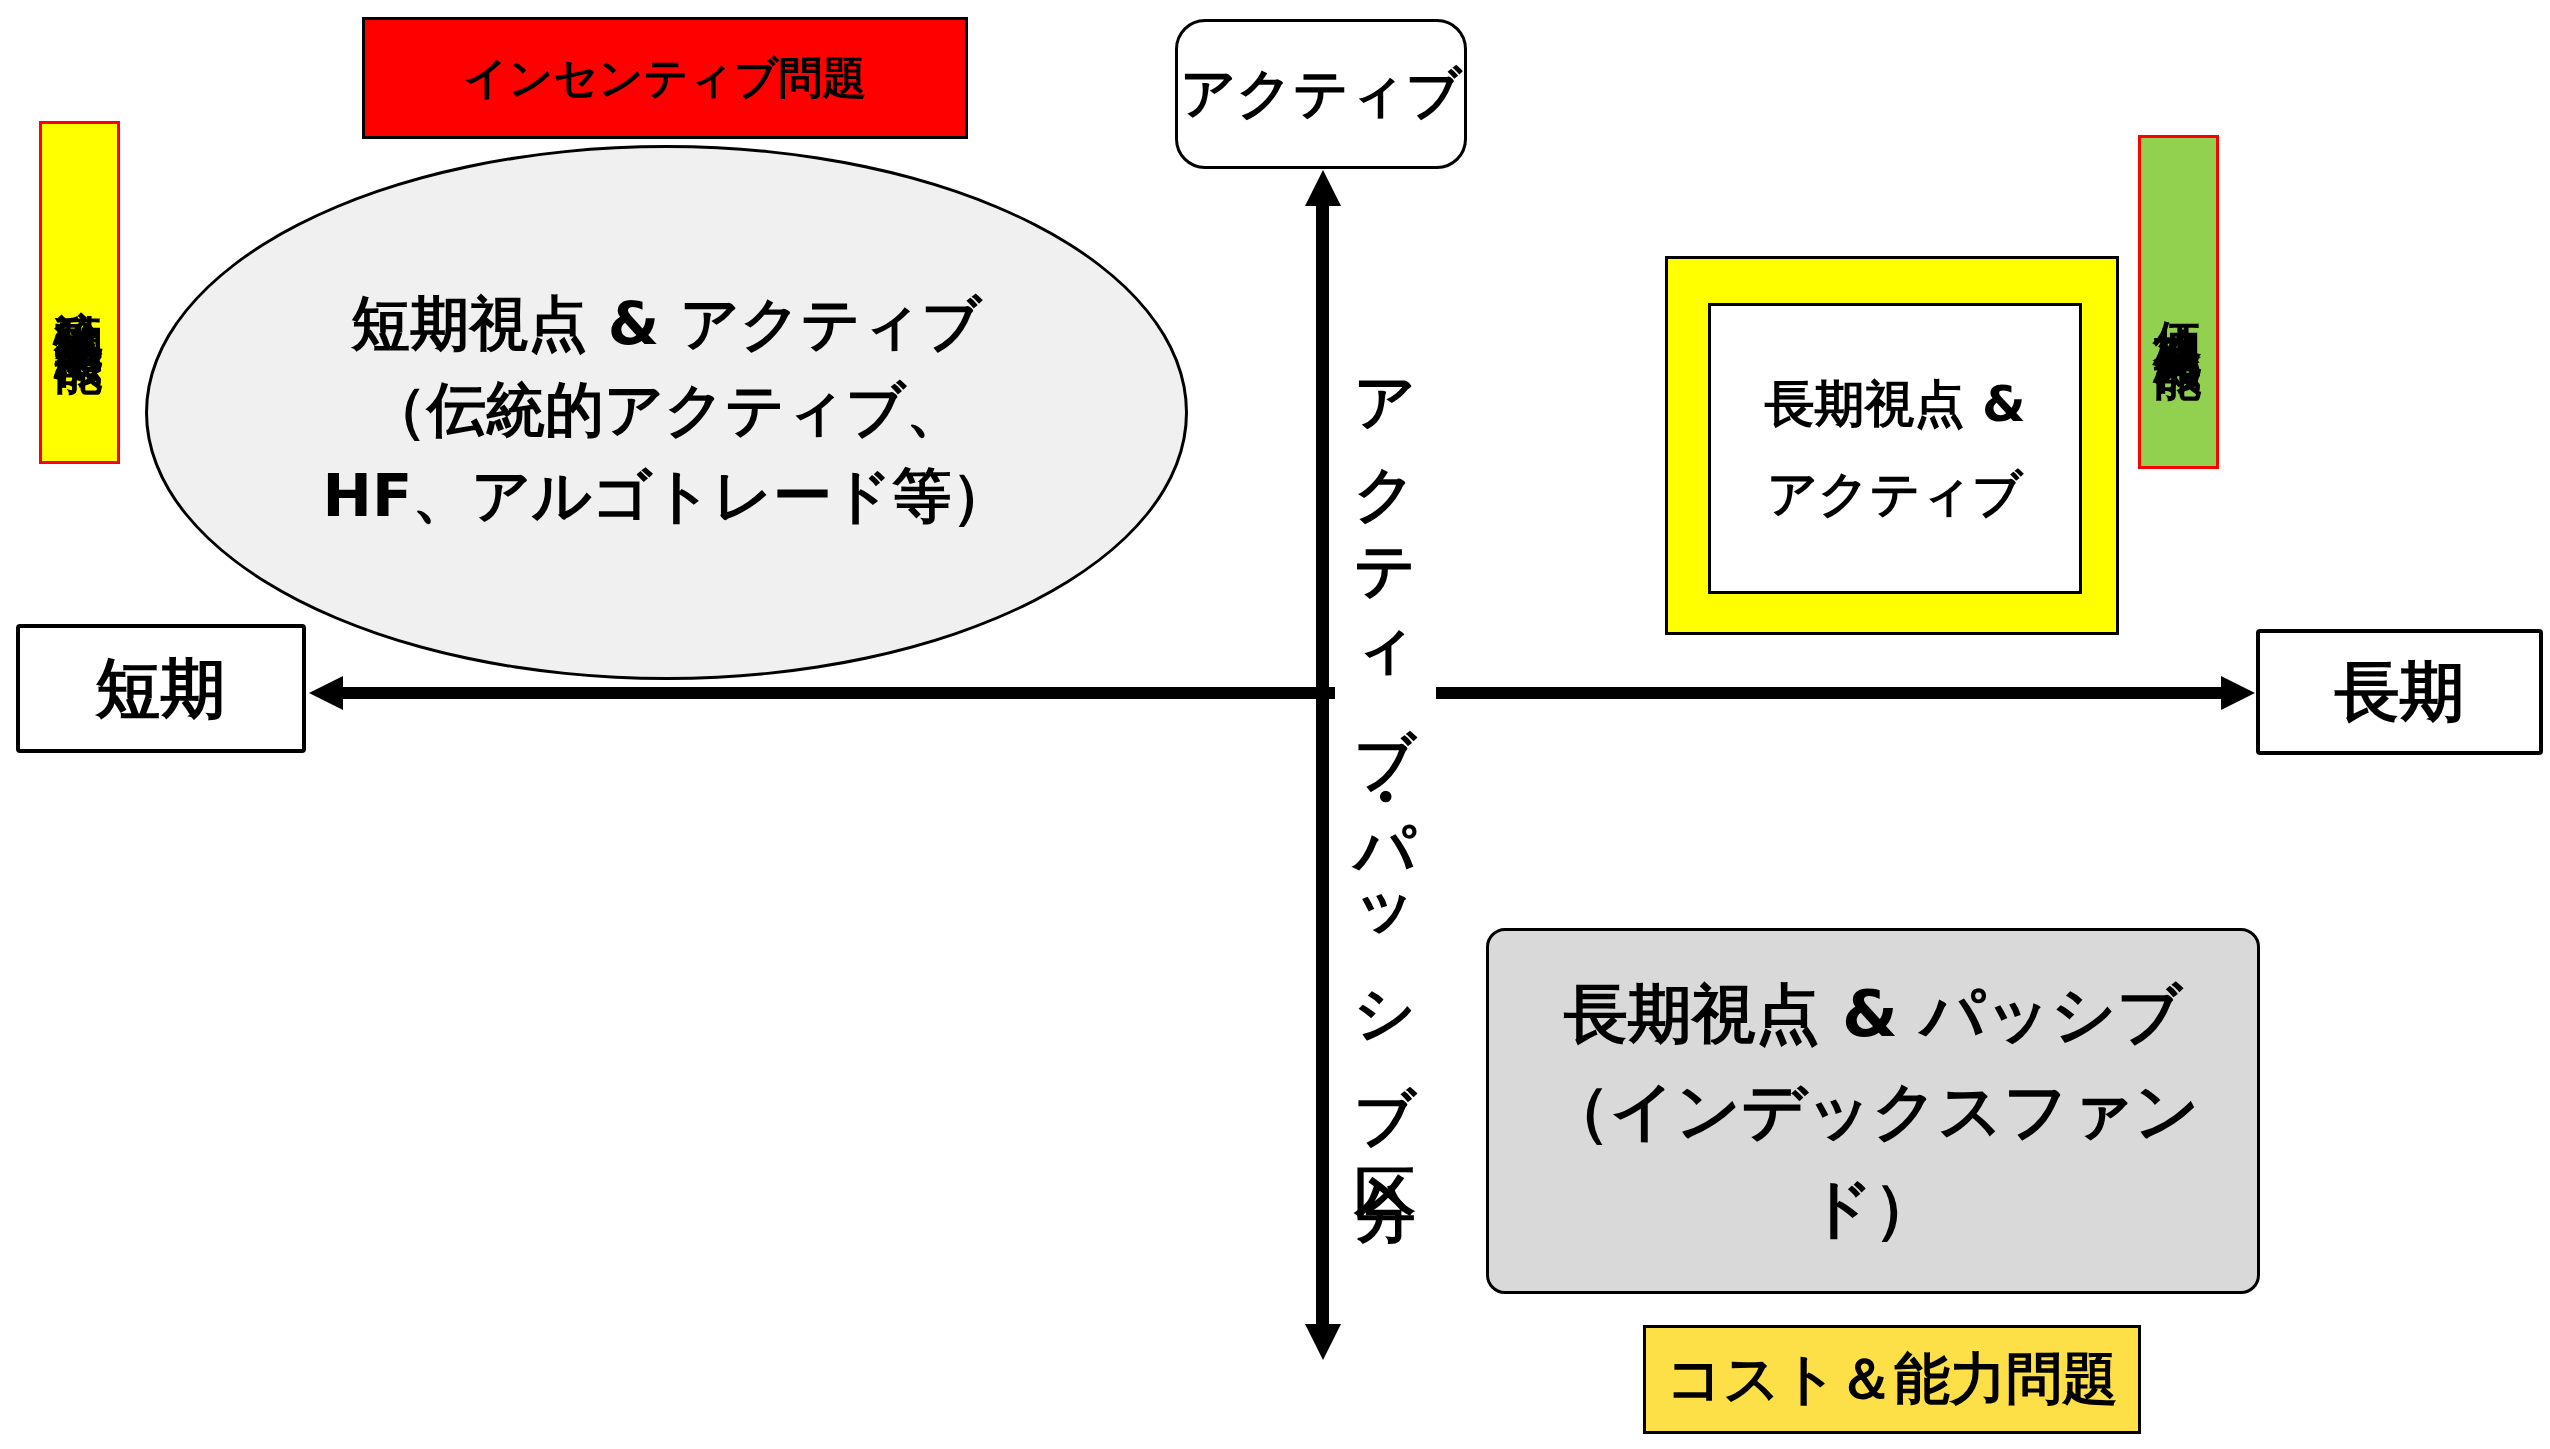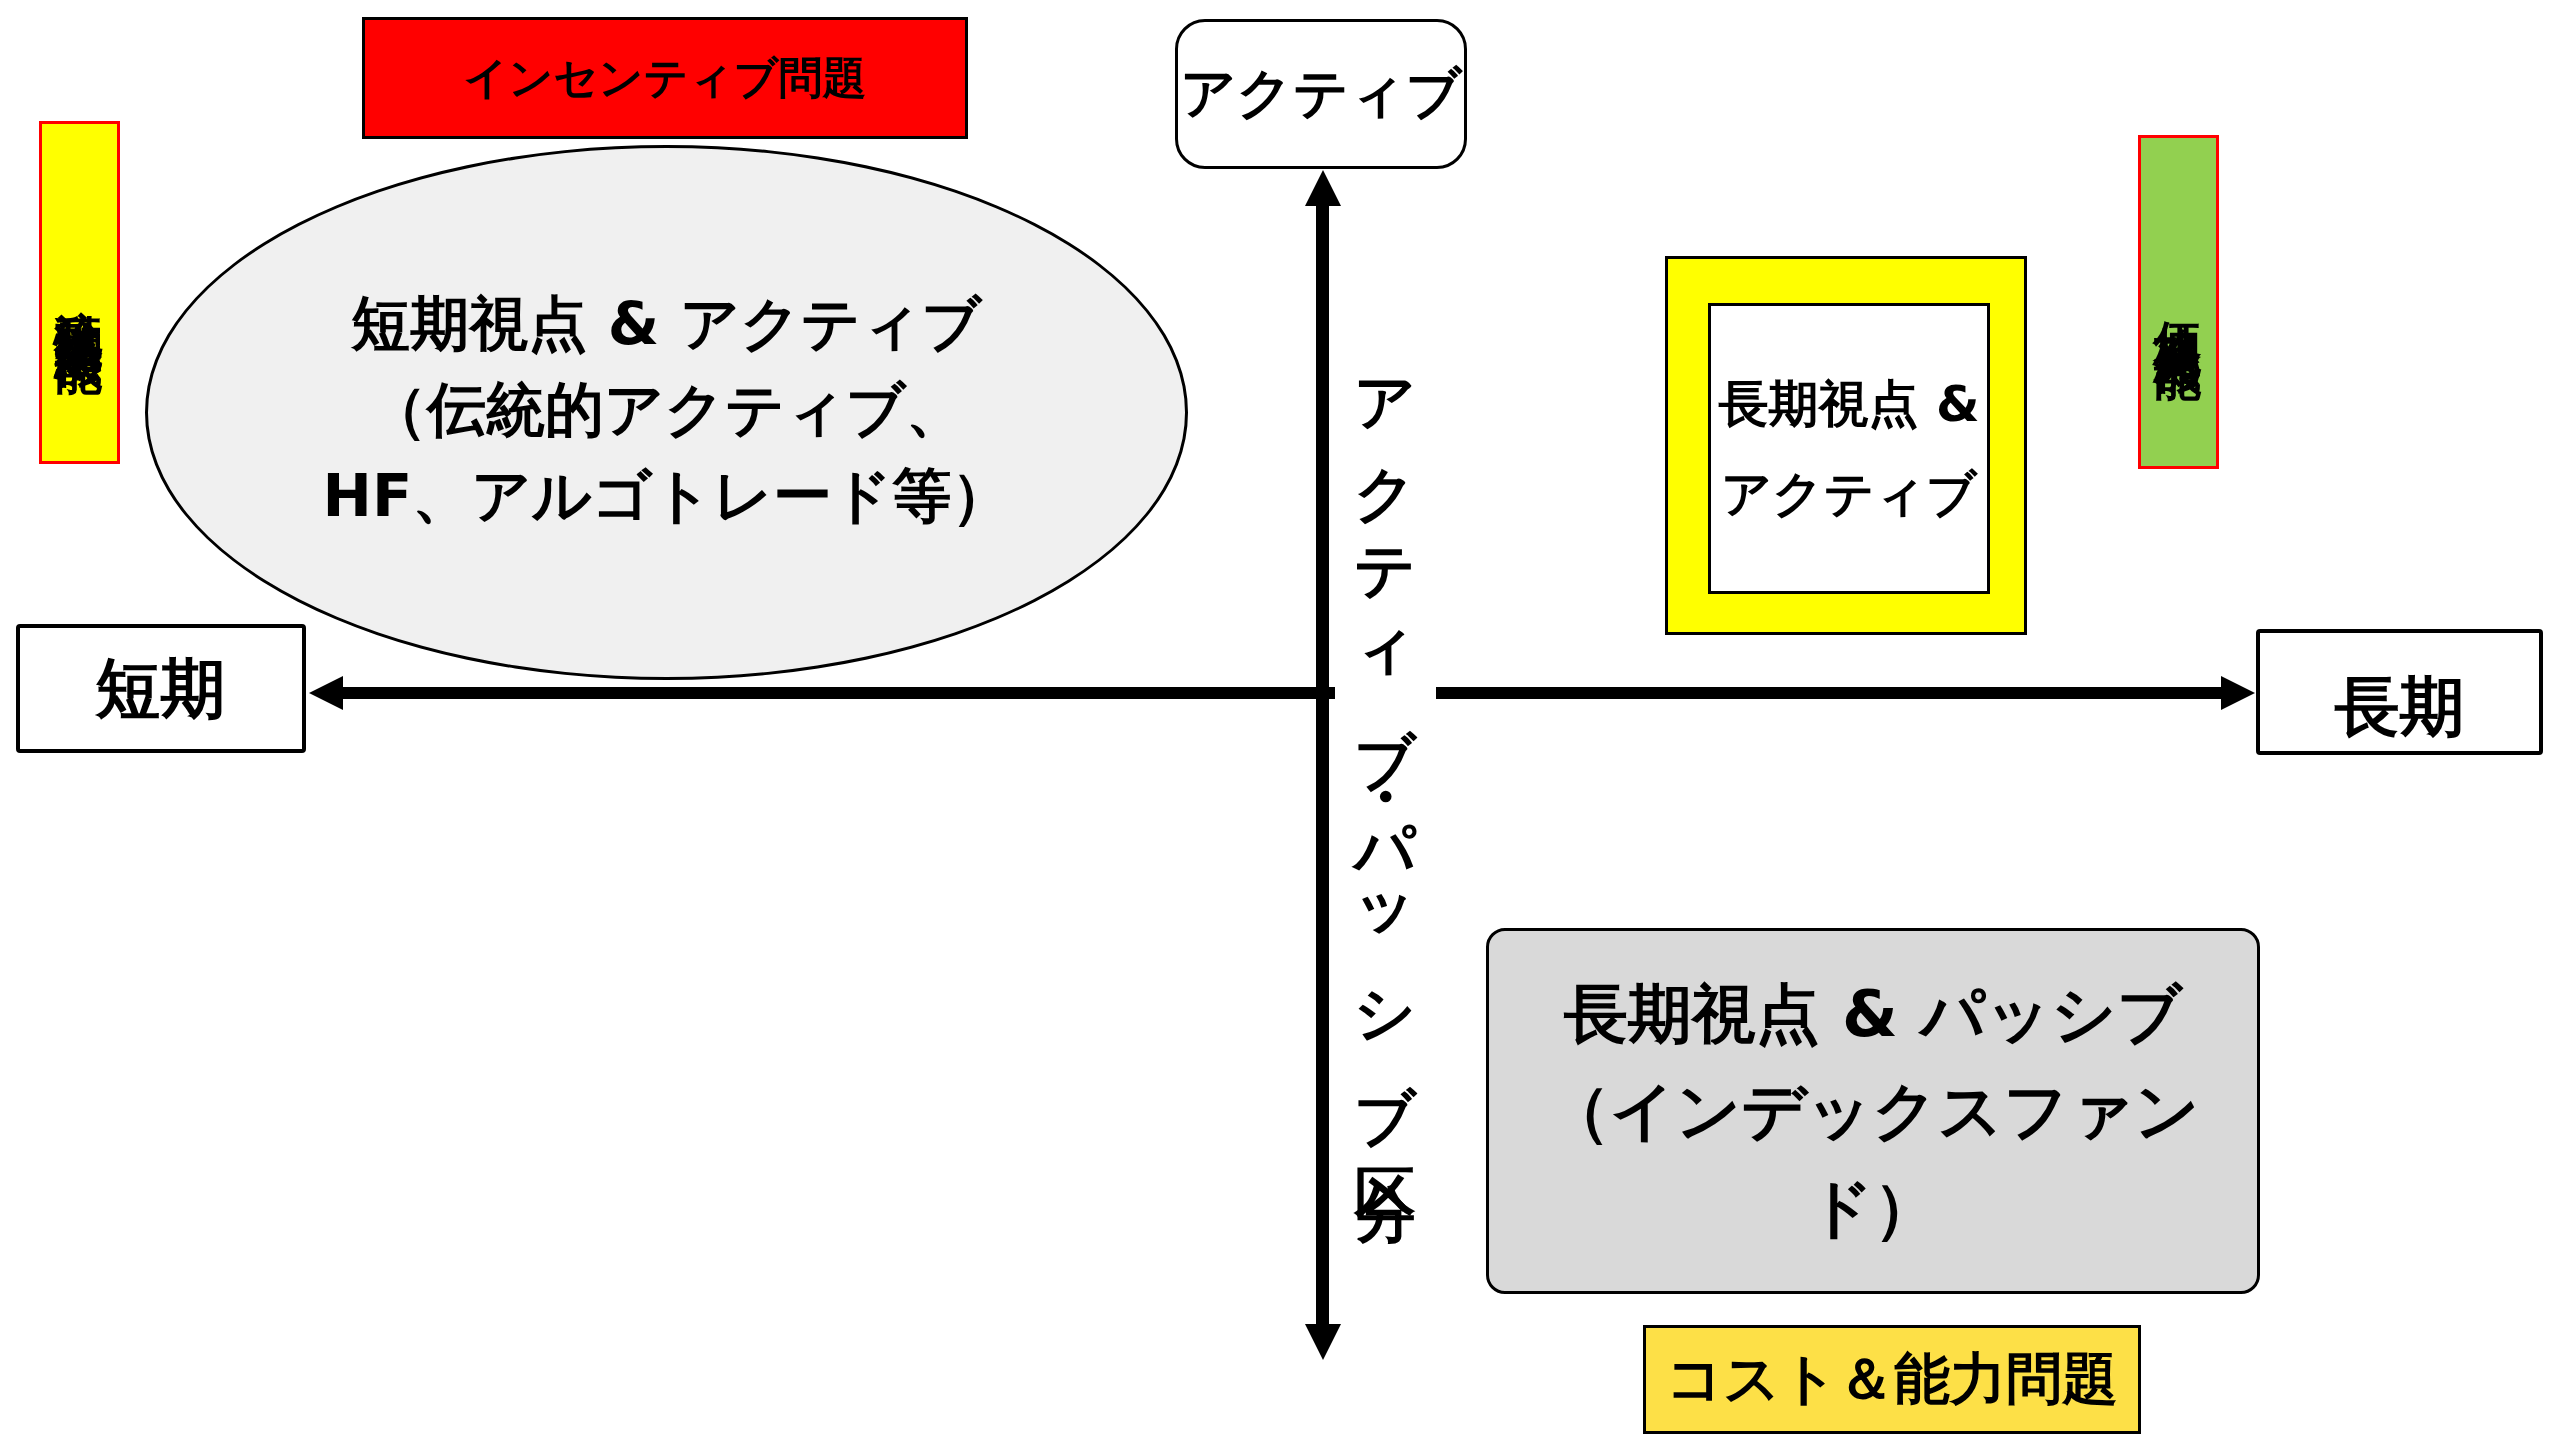--- a/index.html
+++ b/index.html
@@ -68,37 +68,37 @@
     background: #F0F0F0; border: 3.1px solid #000;
     border-radius: 50%; z-index: 0;
   }
   #short-active-text {
     left: 145px; top: 281px; width: 1043px;
     font-size: 59px; line-height: 86px; text-align: center; z-index: 3;
   }
 
   
   #long-active-outer {
-    left: 1665px; top: 256px; width: 362px; height: 379px;
+    left: 1665px; top: 256px; width: 454px; height: 379px;
     background: #FFFF00; border: 3.9px solid #000;
     padding: 44px 40px; z-index: 3;
   }
   #long-active-inner {
     width: 100%; height: 100%;
     background: #FFFFFF; border: 3.1px solid #000;
     font-size: 50px; line-height: 90px;
   }
 
   
   .end-box {
     background: #FFFFFF; border: 4.7px solid #000; border-radius: 4px;
     font-size: 65px; z-index: 3;
   }
   #short-term-box { left: 15.6px;   top: 624px; width: 290px; height: 129px; }
-  #long-term-box  { left: 2256px; top: 629px; width: 287px; height: 126px; justify-content: flex-end; }
+  #long-term-box  { left: 2256px; top: 629px; width: 287px; height: 126px; }
 
   
   #h-axis-label {
     left: 514px; top: 729px; width: 592px;
     font-size: 65px; line-height: 82px; text-align: center; z-index: 3;
   }
   #v-axis-label {
     left: 1335px; top: 312px; width: 101px; height: 865px;
     background: #FFFFFF;
     font-size: 61px; letter-spacing: 15.6px; z-index: 2;

